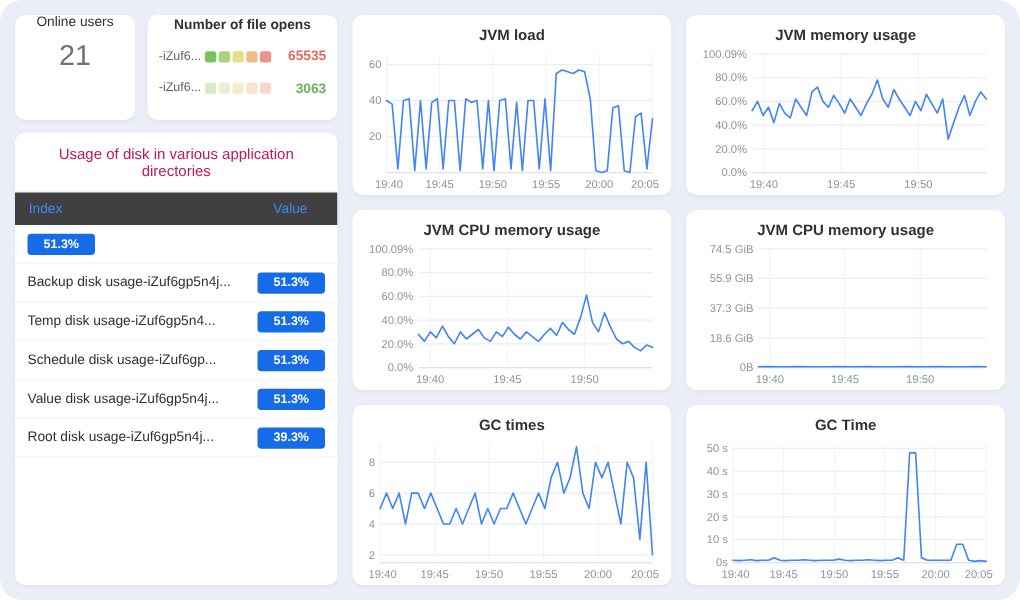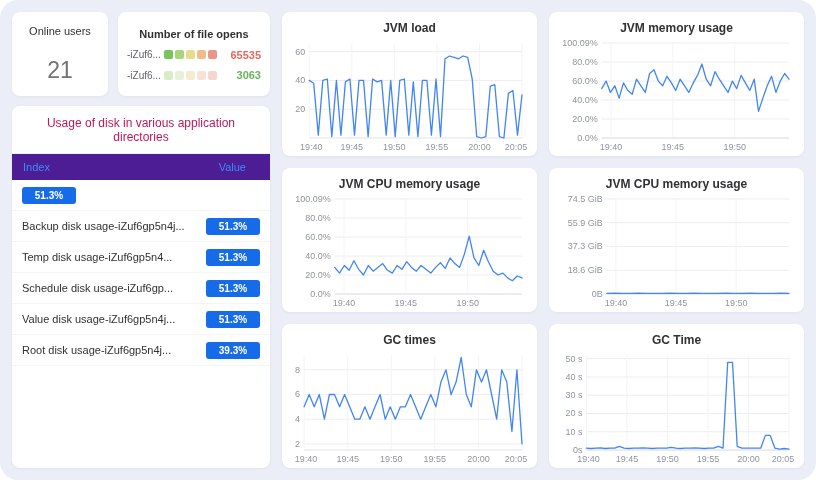--- a/index.html
+++ b/index.html
@@ -4,34 +4,34 @@
 <style>
   html,body{margin:0;padding:0;background:#ffffff;width:816px;height:480px;overflow:hidden;
     font-family:"Liberation Sans",sans-serif;}
   .screen{width:816px;height:480px;box-sizing:border-box;background:#ebeef6;border-radius:18px;
     display:flex;gap:12px;padding:12px;}
   .card{background:#ffffff;border-radius:8px;box-shadow:0 1px 3px rgba(30,40,90,0.05);}
   
   .left{width:258px;flex:none;display:flex;flex-direction:column;}
   .top-row{display:flex;gap:10px;height:84px;flex:none;}
   .stat-card{width:96px;box-sizing:border-box;display:flex;flex-direction:column;align-items:center;
-    justify-content:center;gap:20px;}
+    gap:7px;}
   .stat-title{font-size:11px;color:#303133;}
   .stat-value{font-size:23px;font-weight:400;color:#737373;}
-  .file-opens-card{flex:1;box-sizing:border-box;padding:16px 9px 6px;display:flex;flex-direction:column;}
+  .file-opens-card{flex:1;box-sizing:border-box;padding:2px 9px 6px;display:flex;flex-direction:column;}
   .card-title{font-size:11px;color:#303133;text-align:center;font-weight:600;}
   .fo-rows{display:flex;flex-direction:column;justify-content:space-evenly;flex:1;}
   .fo-row{display:flex;align-items:center;gap:3px;}
   .fo-label{font-size:10px;color:#606266;white-space:nowrap;}
   .fo-cells{display:flex;gap:2px;}
   .fo-cell{width:9px;height:9px;border-radius:2px;}
   .fo-value{margin-left:auto;font-size:11px;font-weight:600;}
   .table-card{flex:1;margin-top:10px;display:flex;flex-direction:column;overflow:hidden;}
   .table-title{font-size:12px;color:#be185d;text-align:center;padding:10px 8px 9px;border-bottom:1px solid #f0f1f4;}
-  .table-header{display:flex;justify-content:space-between;align-items:center;background:#4c1d95;
+  .table-header{display:flex;justify-content:space-between;align-items:center;background:#404040;
     padding:7px 24px 7px 11px;font-size:11px;color:#3d8af7;}
   .disk-rows{flex:1;}
   .disk-row{display:flex;justify-content:space-between;align-items:center;padding:0 10px;height:30px;
     border-bottom:1px solid #f4f5f7;}
   .disk-label{font-size:11px;color:#303133;white-space:nowrap;overflow:hidden;}
   .disk-badge{background:#166be8;color:#ffffff;font-size:10px;font-weight:600;padding:3px 0;width:54px;
     text-align:center;border-radius:3px;flex:none;}
   
   .right{flex:1;display:grid;grid-template-columns:1fr 1fr;grid-template-rows:1fr 1fr 1fr;gap:12px;}
   .chart-card{box-sizing:border-box;padding:9px 8px 3px;display:flex;flex-direction:column;min-height:0;}

